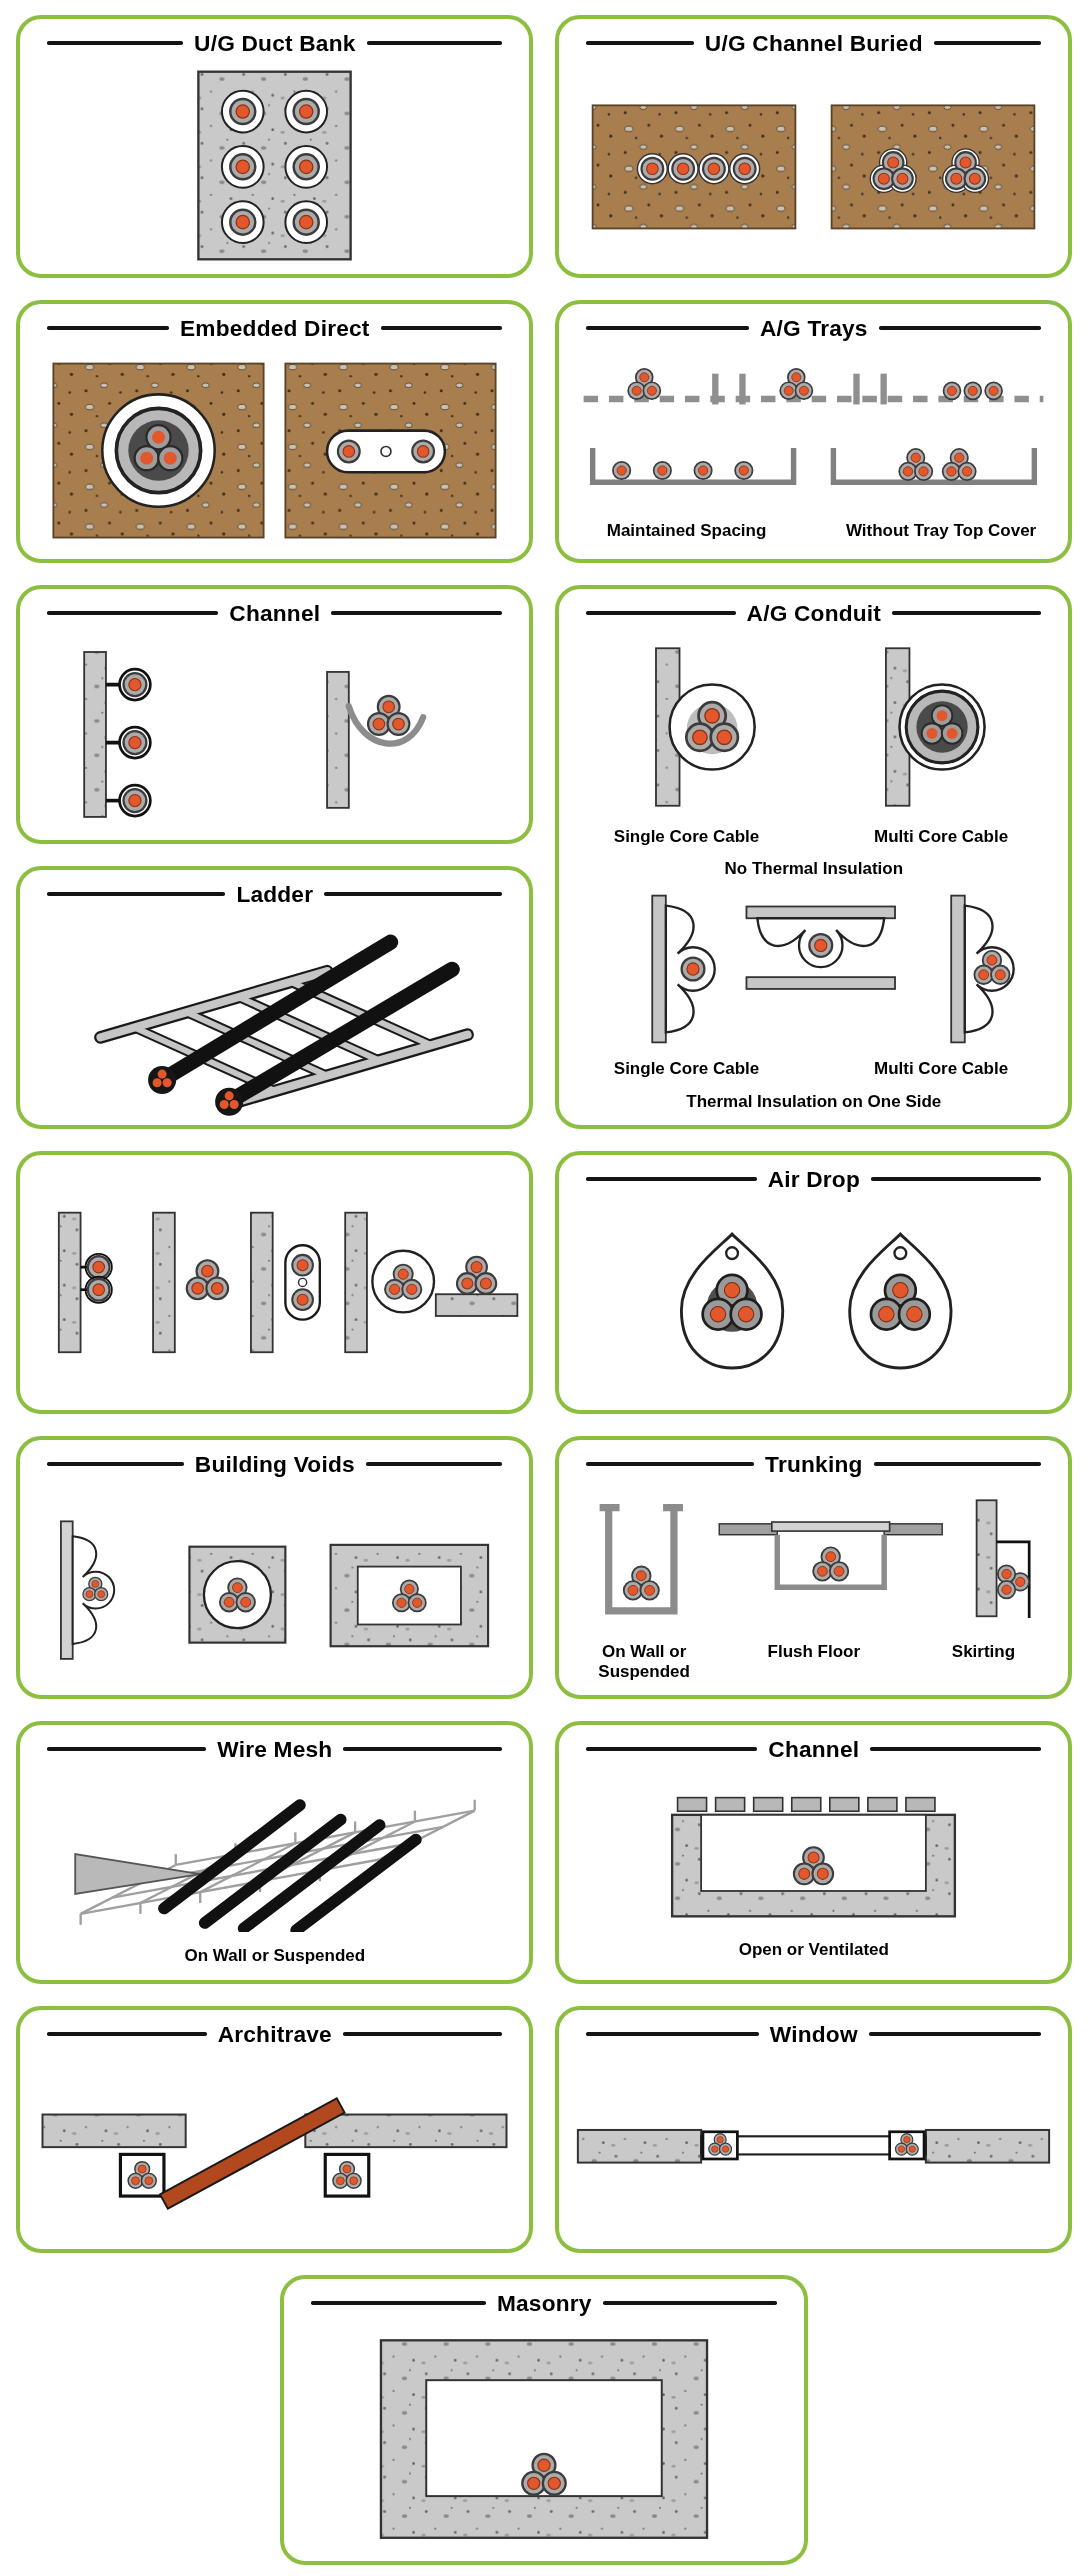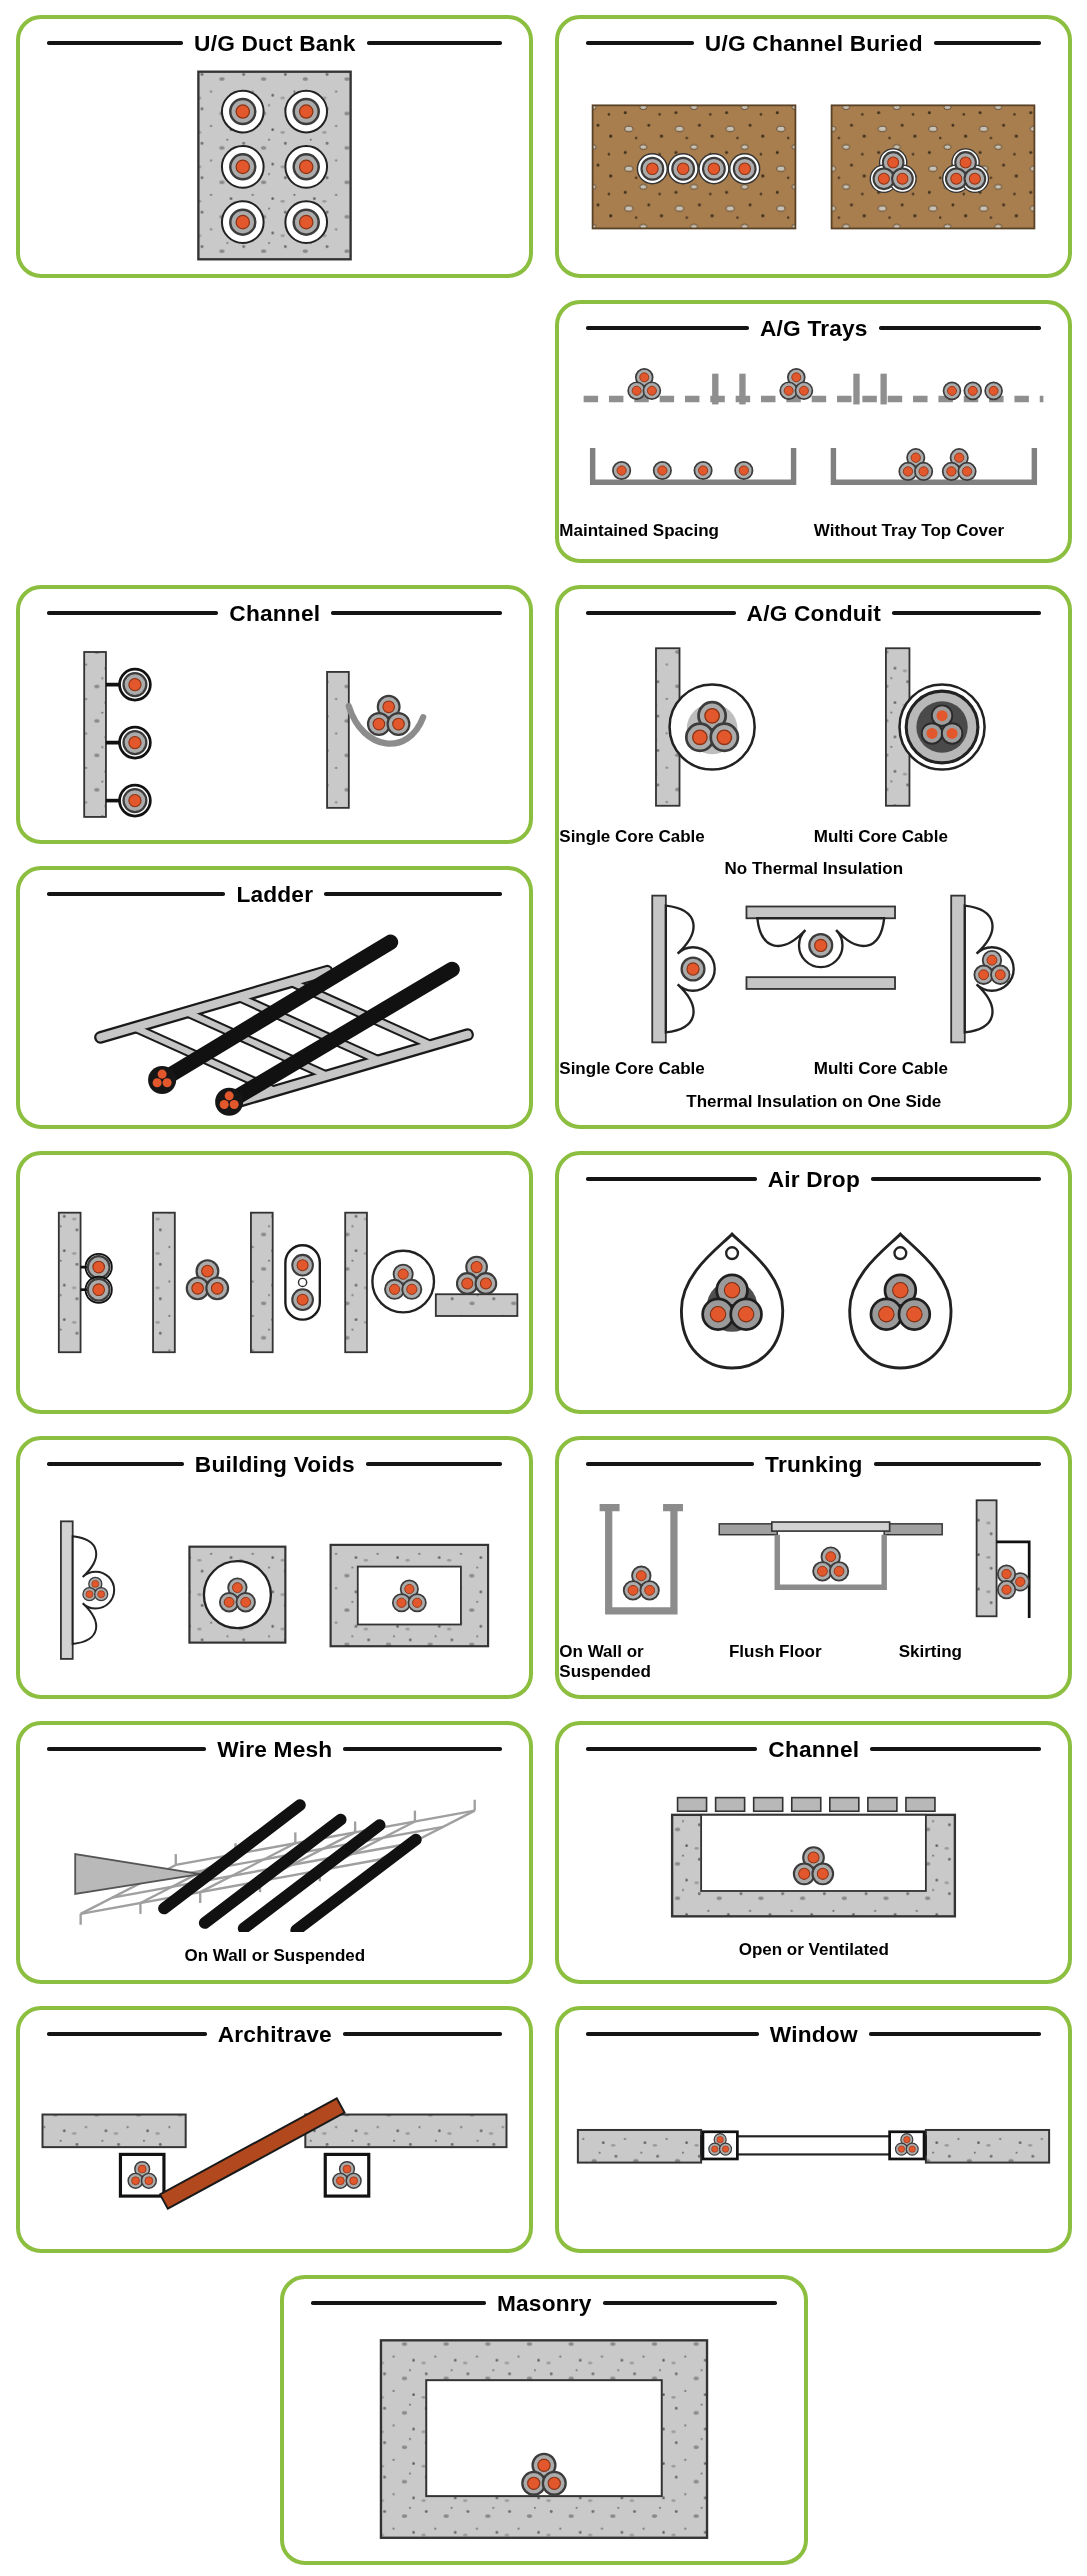--- a/index.html
+++ b/index.html
@@ -18,21 +18,21 @@
   }
   .panel{
     background:#fff;border:4.5px solid var(--accent-green,#8cbe3f);border-radius:25px;
     display:flex;flex-direction:column;align-items:center;overflow:hidden;
   }
   .ptitle{display:flex;align-items:center;gap:11px;width:100%;padding:11px 27px 1.8px;}
   .rule{flex:1;height:3.6px;background:var(--line-black,#141414);border-radius:1.8px;}
   .ttext{font-weight:bold;font-size:22.7px;white-space:nowrap;letter-spacing:0.2px;}
   .art-col{flex:1;width:100%;display:flex;flex-direction:column;align-items:center;justify-content:space-evenly;}
   svg.art{display:block;}
-  .caption{font-size:17px;font-weight:600;line-height:1.15;}
+  .caption{font-size:17px;font-weight:600;text-align:center;line-height:1.15;}
   .cap-two{display:flex;width:100%;}
   .cap-two > .caption{flex:1;}
   .cap-three{display:flex;width:100%;}
   .cap-three > .caption{flex:1;}
   .cap-three .narrow{display:inline-block;max-width:118px;}
   
   .p-duct{grid-column:1;grid-row:1}
   .p-buried{grid-column:2;grid-row:1}
   .p-embedded{grid-column:1;grid-row:2}
   .p-trays{grid-column:2;grid-row:2}
@@ -166,20 +166,39 @@
         <g transform="translate(440,102)">
           <circle cy="-10.9" r="15" fill="#fff" stroke="#333" stroke-width="1.5"></circle>
             <circle cx="-10.3" cy="7.1" r="15" fill="#fff" stroke="#333" stroke-width="1.5"></circle>
             <circle cx="10.3" cy="7.1" r="15" fill="#fff" stroke="#333" stroke-width="1.5"></circle>
           <use href="#tre" transform="scale(0.95)"></use>
         </g>
       </svg>
     </div>
   </section>
 
+  <section class="panel p-embedded">
+    <div class="ptitle">
+      <span class="rule"></span>
+      <span class="ttext">Embedded Direct</span>
+      <span class="rule"></span>
+    </div>
+    <div class="art-col">
+      <svg class="art" width="493" height="186" viewBox="0 0 544 205">
+        <rect x="28" y="6" width="232" height="192" fill="url(#pat-soil)" stroke="#5a4227" stroke-width="2"></rect>
+        <circle cx="144" cy="102" r="62" fill="#fff" stroke="#222" stroke-width="2.8"></circle>
+        <use href="#mc" transform="translate(144,102) scale(1.55)"></use>
+        <rect x="284" y="6" width="232" height="192" fill="url(#pat-soil)" stroke="#5a4227" stroke-width="2"></rect>
+        <rect x="330" y="80" width="130" height="46" rx="23" fill="#fff" stroke="#222" stroke-width="2.8"></rect>
+        <use href="#cab" transform="translate(354,103)"></use>
+        <use href="#cab" transform="translate(436,103)"></use>
+        <circle cx="395" cy="103" r="5.5" fill="#fff" stroke="#333" stroke-width="1.8"></circle>
+      </svg>
+    </div>
+  </section>
 
   <section class="panel p-trays">
     <div class="ptitle">
       <span class="rule"></span>
       <span class="ttext">A/G Trays</span>
       <span class="rule"></span>
     </div>
     <div class="art-col">
       <svg class="art" width="493" height="143" viewBox="0 0 544 158">
         <line x1="18" y1="42" x2="526" y2="42" stroke="#8f8f8f" stroke-width="7" stroke-dasharray="16 12"></line>

